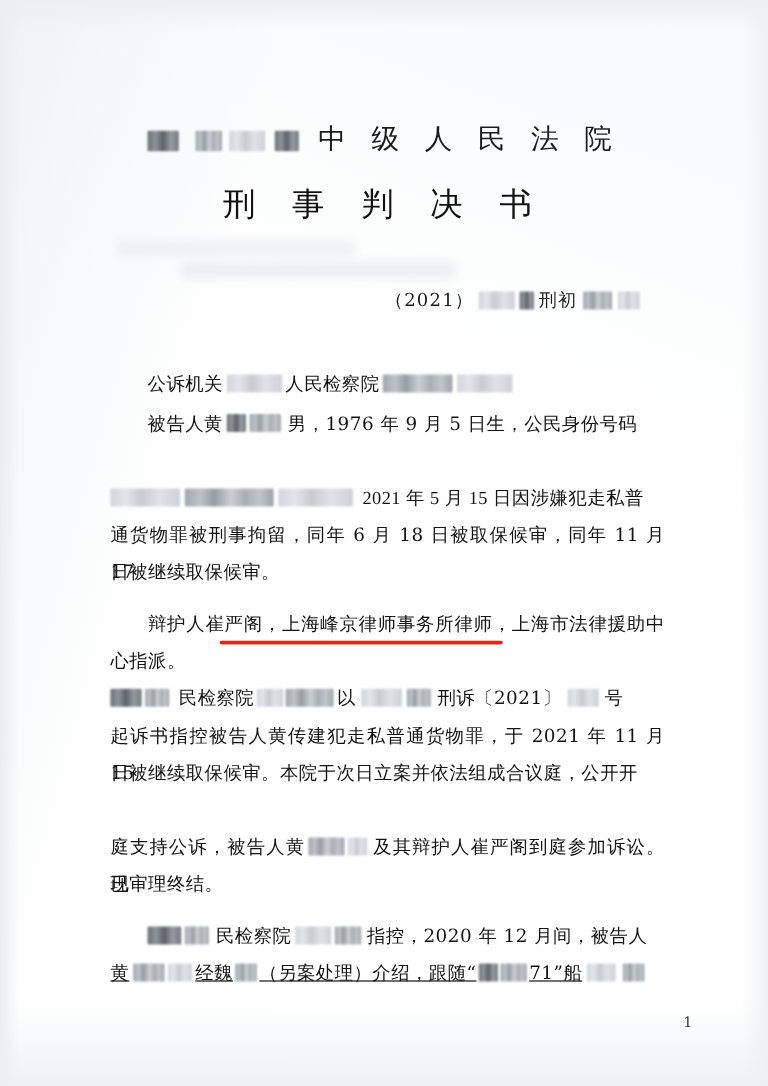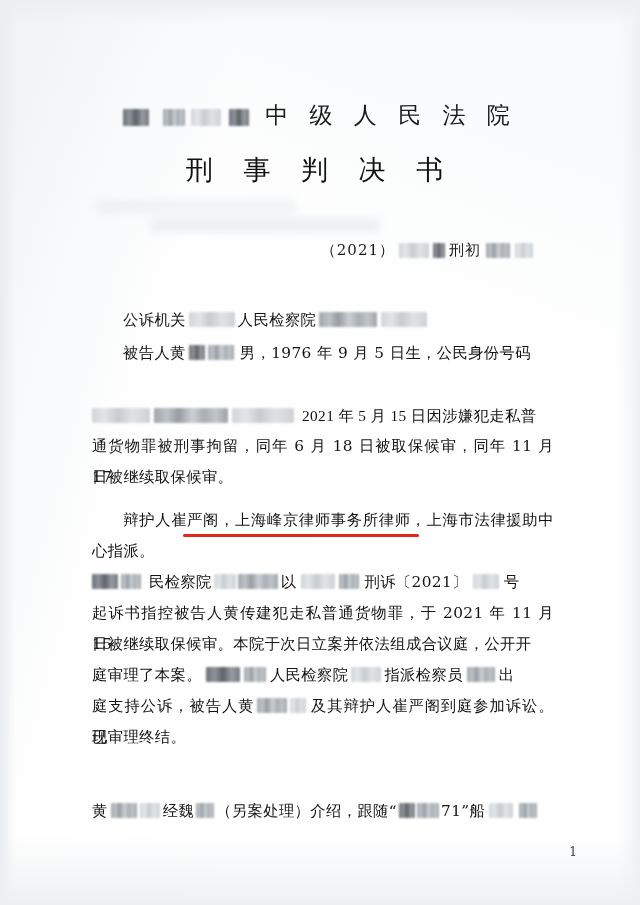--- a/index.html
+++ b/index.html
@@ -207,33 +207,33 @@
     </div>
 
     <div class="para" style="top:598px;">
       <span>起诉书指控被告人黄传建犯走私普通货物罪，于 2021 年 11 月 15</span>
     </div>
 
     <div class="para" style="top:629px;">
       <span>日被继续取保候审。本院于次日立案并依法组成合议庭，公开开</span>
     </div>
 
-    <div class="para" style="top:660px;">
-      <span>庭审理了本案。</span><span class="redact dark" style="width:34px;margin:0 4px;"></span><span class="redact" style="width:22px;margin-right:4px;"></span><span>人民检察院</span><span class="redact light" style="width:30px;margin:0 3px;"></span><span>指派检察员</span><span class="redact" style="width:28px;margin:0 4px;"></span><span>出</span>
-    </div>
 
     <div class="para" style="top:691px;">
       <span>庭支持公诉，被告人黄</span><span class="redact" style="width:30px;margin:0 3px;"></span><span class="redact light" style="width:16px;margin-right:4px;"></span><span>及其辩护人崔严阁到庭参加诉讼。现</span>
     </div>
 
     <div class="para" style="top:722px;">
       <span>已审理终结。</span>
     </div>
 
-
-    <div class="para" style="top:796px;">
+    <div class="para" style="top:765px;">
+      <span class="ind"></span><span class="redact dark" style="width:28px;margin-right:3px;"></span><span class="redact" style="width:20px;margin-right:6px;"></span><span>民检察院</span><span class="redact light" style="width:30px;margin:0 3px;"></span><span class="redact" style="width:22px;margin-right:5px;"></span><span>指控，2020 年 12 月间，被告人</span>
+    </div>
+
+    <div class="para" style="top:796px;text-decoration:underline;">
       <span>黄</span><span class="redact" style="width:26px;margin:0 3px;"></span><span class="redact light" style="width:20px;margin-right:3px;"></span><span>经魏</span><span class="redact" style="width:18px;margin:0 2px;"></span><span>（另案处理）介绍，跟随“</span><span class="redact dark" style="width:16px;margin:0 2px;"></span><span class="redact" style="width:22px;margin-right:2px;"></span><span>71”船</span><span class="redact light" style="width:24px;margin-left:4px;"></span><span class="redact" style="width:18px;margin-left:6px;"></span>
     </div>
 
     <div class="page-number">1</div>
 
   </div>
 </div>
 
 </body></html>

